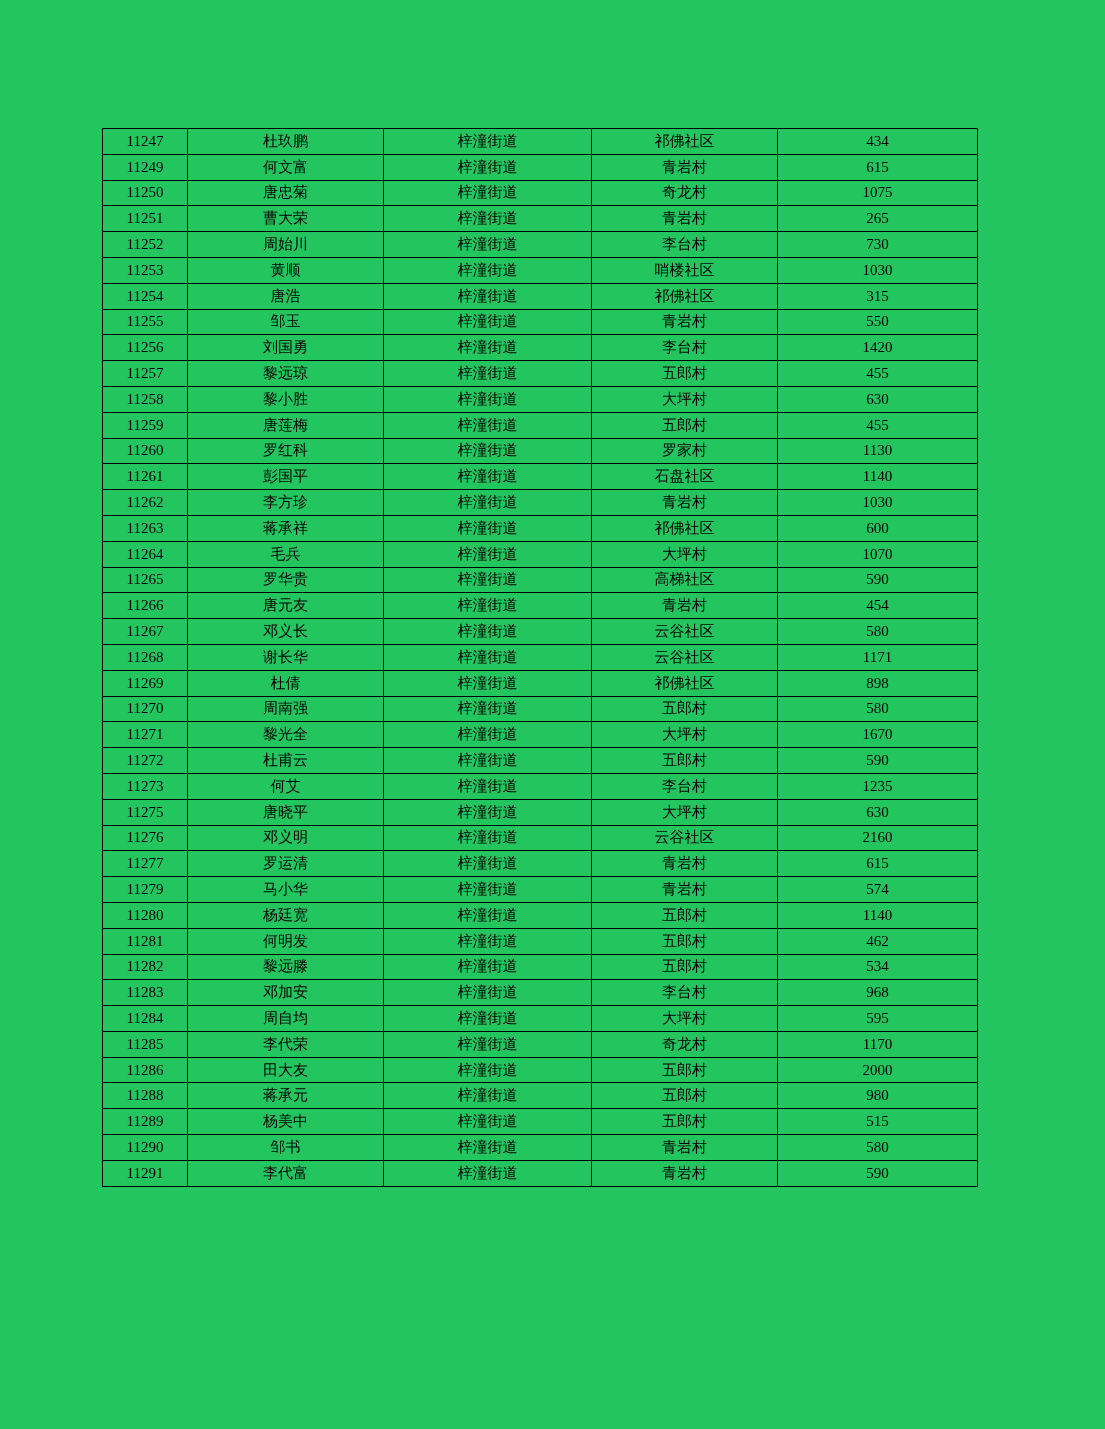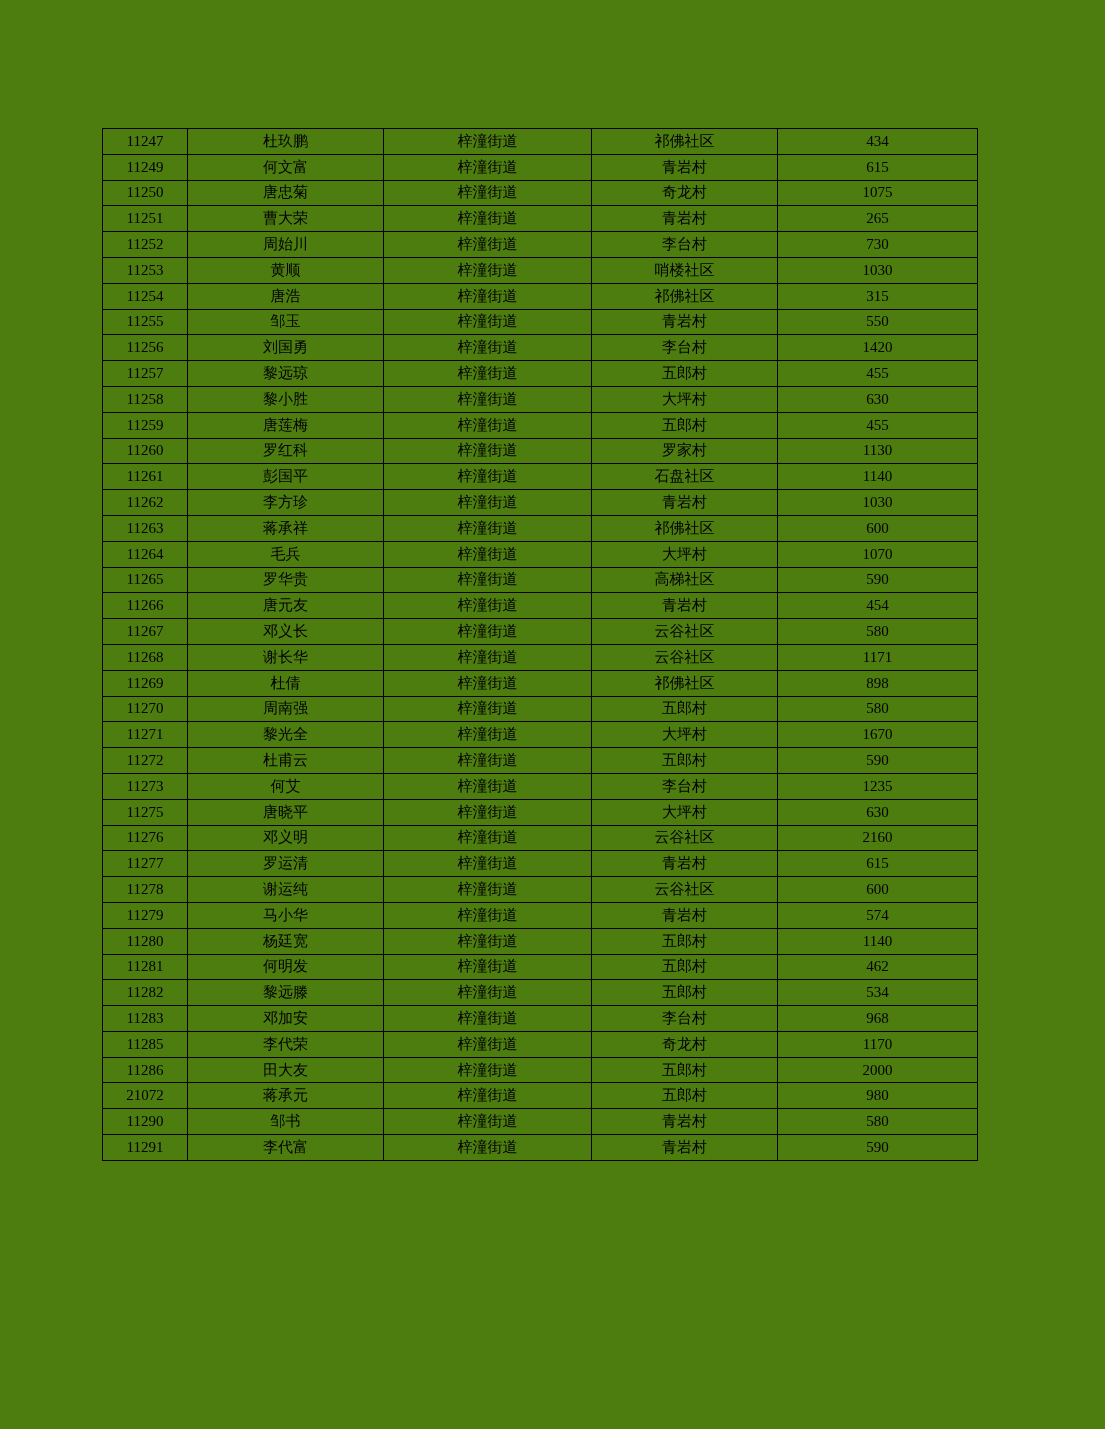--- a/index.html
+++ b/index.html
@@ -10,21 +10,21 @@
   body {
     width: 1105px;
     height: 1429px;
     font-family: "Liberation Serif", "DejaVu Serif", serif;
     color: #000000;
     position: relative;
   }
   .page {
     width: 1105px;
     height: 1429px;
-    background: #4d7c0f;
+    background: #22c55e;
     overflow: hidden;
   }
   table.data-table {
     border-collapse: collapse;
     table-layout: fixed;
     margin-top: 128px;
     margin-left: 102px;
     width: 875px;
   }
   table.data-table td {
@@ -253,27 +253,20 @@
           <td>2160</td>
         </tr>
         <tr>
           <td>11277</td>
           <td>罗运清</td>
           <td>梓潼街道</td>
           <td>青岩村</td>
           <td>615</td>
         </tr>
         <tr>
-          <td>11278</td>
-          <td>谢运纯</td>
-          <td>梓潼街道</td>
-          <td>云谷社区</td>
-          <td>600</td>
-        </tr>
-        <tr>
           <td>11279</td>
           <td>马小华</td>
           <td>梓潼街道</td>
           <td>青岩村</td>
           <td>574</td>
         </tr>
         <tr>
           <td>11280</td>
           <td>杨廷宽</td>
           <td>梓潼街道</td>
@@ -295,39 +288,53 @@
           <td>534</td>
         </tr>
         <tr>
           <td>11283</td>
           <td>邓加安</td>
           <td>梓潼街道</td>
           <td>李台村</td>
           <td>968</td>
         </tr>
         <tr>
+          <td>11284</td>
+          <td>周自均</td>
+          <td>梓潼街道</td>
+          <td>大坪村</td>
+          <td>595</td>
+        </tr>
+        <tr>
           <td>11285</td>
           <td>李代荣</td>
           <td>梓潼街道</td>
           <td>奇龙村</td>
           <td>1170</td>
         </tr>
         <tr>
           <td>11286</td>
           <td>田大友</td>
           <td>梓潼街道</td>
           <td>五郎村</td>
           <td>2000</td>
         </tr>
         <tr>
-          <td>21072</td>
+          <td>11288</td>
           <td>蒋承元</td>
           <td>梓潼街道</td>
           <td>五郎村</td>
           <td>980</td>
+        </tr>
+        <tr>
+          <td>11289</td>
+          <td>杨美中</td>
+          <td>梓潼街道</td>
+          <td>五郎村</td>
+          <td>515</td>
         </tr>
         <tr>
           <td>11290</td>
           <td>邹书</td>
           <td>梓潼街道</td>
           <td>青岩村</td>
           <td>580</td>
         </tr>
         <tr>
           <td>11291</td>

